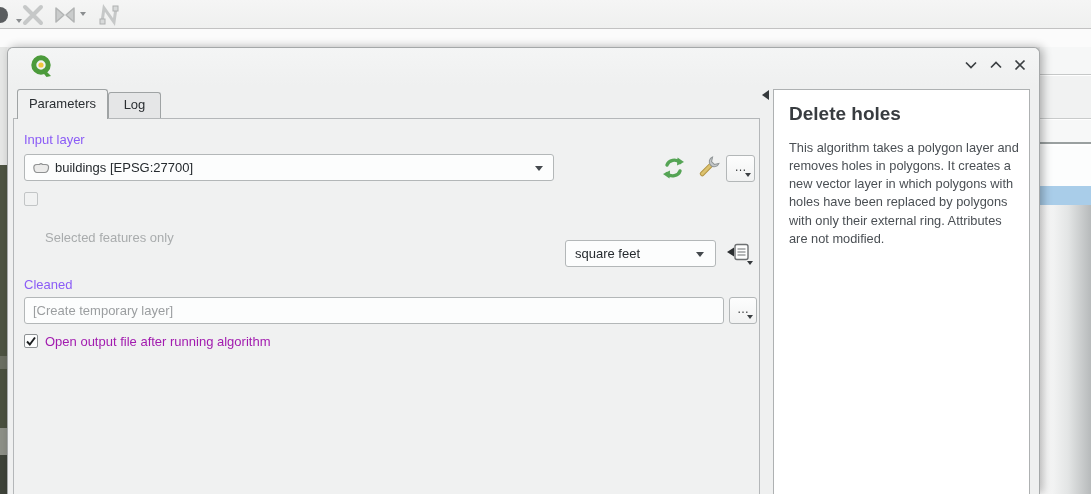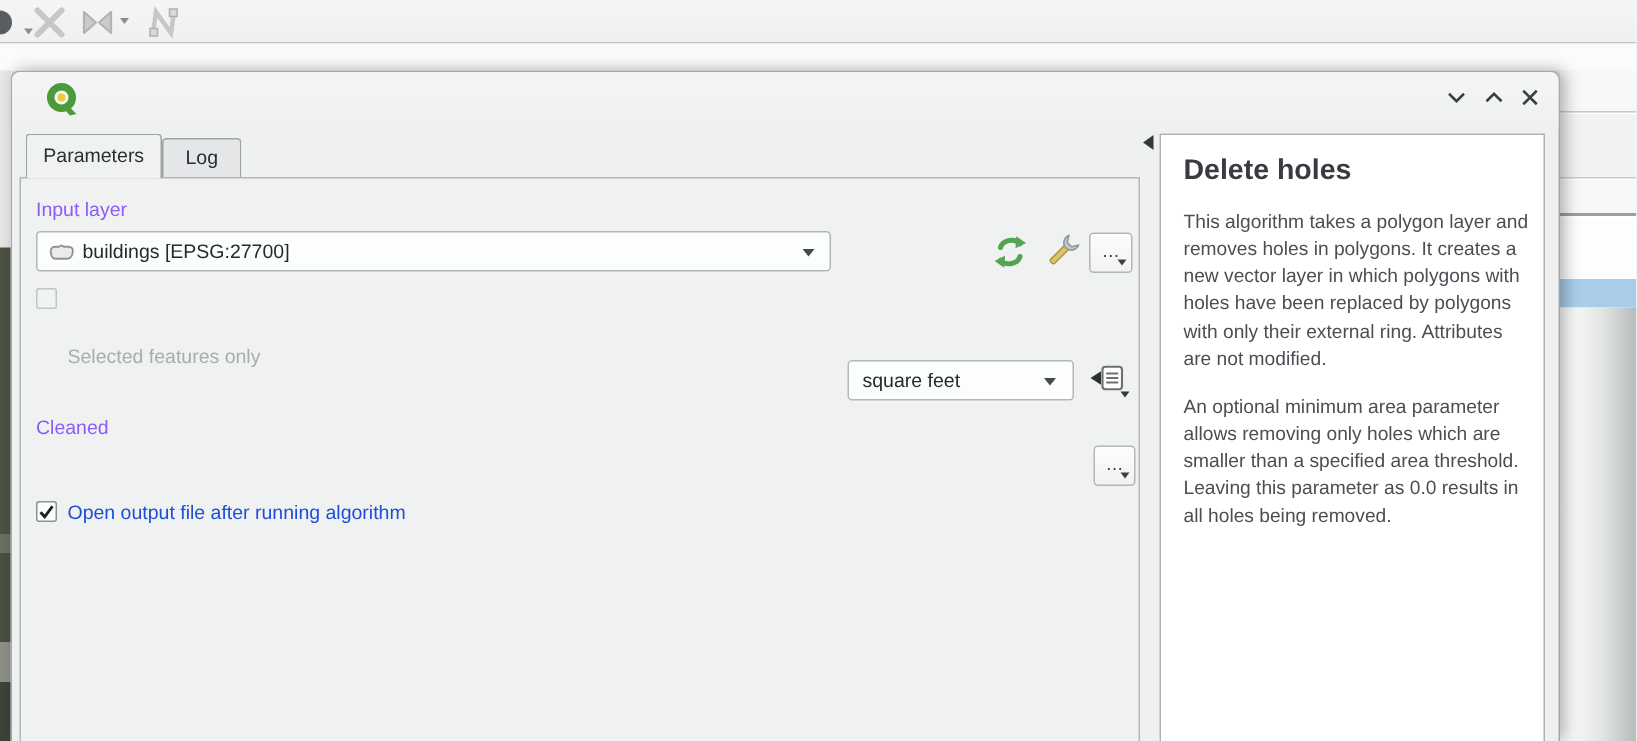--- a/index.html
+++ b/index.html
@@ -43,21 +43,21 @@
 
   .pane { left:5px; top:70px; width:747px; height:377px; background:#f0f1f1; border:1px solid #b4b7b9; z-index:2; }
 
   .form-label { font-size:13px; color:#8b5cf6; }
   .field { background:#fcfdfd; border:1px solid #b3b7b8; border-radius:3px; font-size:13px; color:#252a2e; }
   .combo-arrow { width:0; height:0; border-left:4px solid transparent; border-right:4px solid transparent; border-top:5px solid #44494d; }
   .mini-arrow { width:0; height:0; border-left:3px solid transparent; border-right:3px solid transparent; border-top:4px solid #3c4043; }
 
   .checkbox { width:14px; height:14px; border:1px solid #8d9193; border-radius:2px; background:#fcfdfd; }
   .checkbox.disabled { border-color:#c2c5c6; background:#f1f2f2; }
-  .cb-label { font-size:13px; color:#1d4ed8; }
+  .cb-label { font-size:13px; color:#a21caf; }
   .cb-label.disabled { color:#a9acad; }
 
   .btn { background:linear-gradient(#fdfdfd,#f1f2f2); border:1px solid #b3b7b8; border-radius:3px;
     font-size:12px; color:#37393b; text-align:center; }
 
   .spin-col { right:0; top:0; width:17px; height:25px; border-left:1px solid #cfd2d3; }
   .spin-half { position:absolute; left:0; width:16px; height:12px; display:flex; align-items:center; justify-content:center; }
   .su { top:0; } .sd { top:12px; }
   .spin-up { width:0; height:0; border-left:3.5px solid transparent; border-right:3.5px solid transparent; border-bottom:4.5px solid #3c4043; }
   .spin-dn { width:0; height:0; border-left:3.5px solid transparent; border-right:3.5px solid transparent; border-top:4.5px solid #3c4043; }
@@ -203,20 +203,23 @@
         <svg width="30" height="25" viewBox="0 0 30 25">
           <polygon points="1,11 8,6.5 8,15.5" fill="#2c2f31"></polygon>
           <rect x="9" y="3.5" width="13" height="15" rx="2" fill="#fdfdfd" stroke="#6d7072" stroke-width="1.4"></rect>
           <path d="M11.5,8 H19.5 M11.5,11 H19.5 M11.5,14 H19.5" stroke="#6d7072" stroke-width="1.2"></path>
           <polygon points="21,20 27,20 24,24" fill="#35393c"></polygon>
         </svg>
       </div>
 
       <div class="abs form-label" style="left:10px; top:158px;">Cleaned</div>
 
+      <div class="abs field" style="left:10px; top:178px; width:700px; height:27px;">
+        <div class="abs placeholder-text" style="left:8px; top:5px;">[Create temporary layer]</div>
+      </div>
 
       <div class="abs btn" style="left:715px; top:178px; width:28px; height:27px; line-height:22px;">
         <span>…</span>
         <div class="abs mini-arrow" style="right:3px; bottom:4px;"></div>
       </div>
 
       <div class="abs checkbox" style="left:10px; top:215px;">
         <svg width="12" height="12" viewBox="0 0 12 12" style="position:absolute; left:0; top:0;">
           <polyline points="2,6.5 4.8,9.5 10,2.5" fill="none" stroke="#1b1e20" stroke-width="1.9"></polyline>
         </svg>
@@ -224,17 +227,16 @@
       <div class="abs cb-label" style="left:31px; top:215px;">Open output file after running algorithm</div>
     </div>
 
     <div class="abs" style="left:752px; top:41px; width:10px; height:12px;">
       <div class="collapse-tri" style="margin-left:2px; margin-top:1px;"></div>
     </div>
 
     <div class="abs help-panel">
       <div class="help-title">Delete holes</div>
       <div class="help-para">This algorithm takes a polygon layer and removes holes in polygons. It creates a new vector layer in which polygons with holes have been replaced by polygons with only their external ring. Attributes are not modified.</div>
-      <div class="help-para">An optional minimum area parameter allows removing only holes which are smaller than a specified area threshold. Leaving this parameter as 0.0 results in all holes being removed.</div>
     </div>
 
   </div>
 </div>
 
 </body></html>

